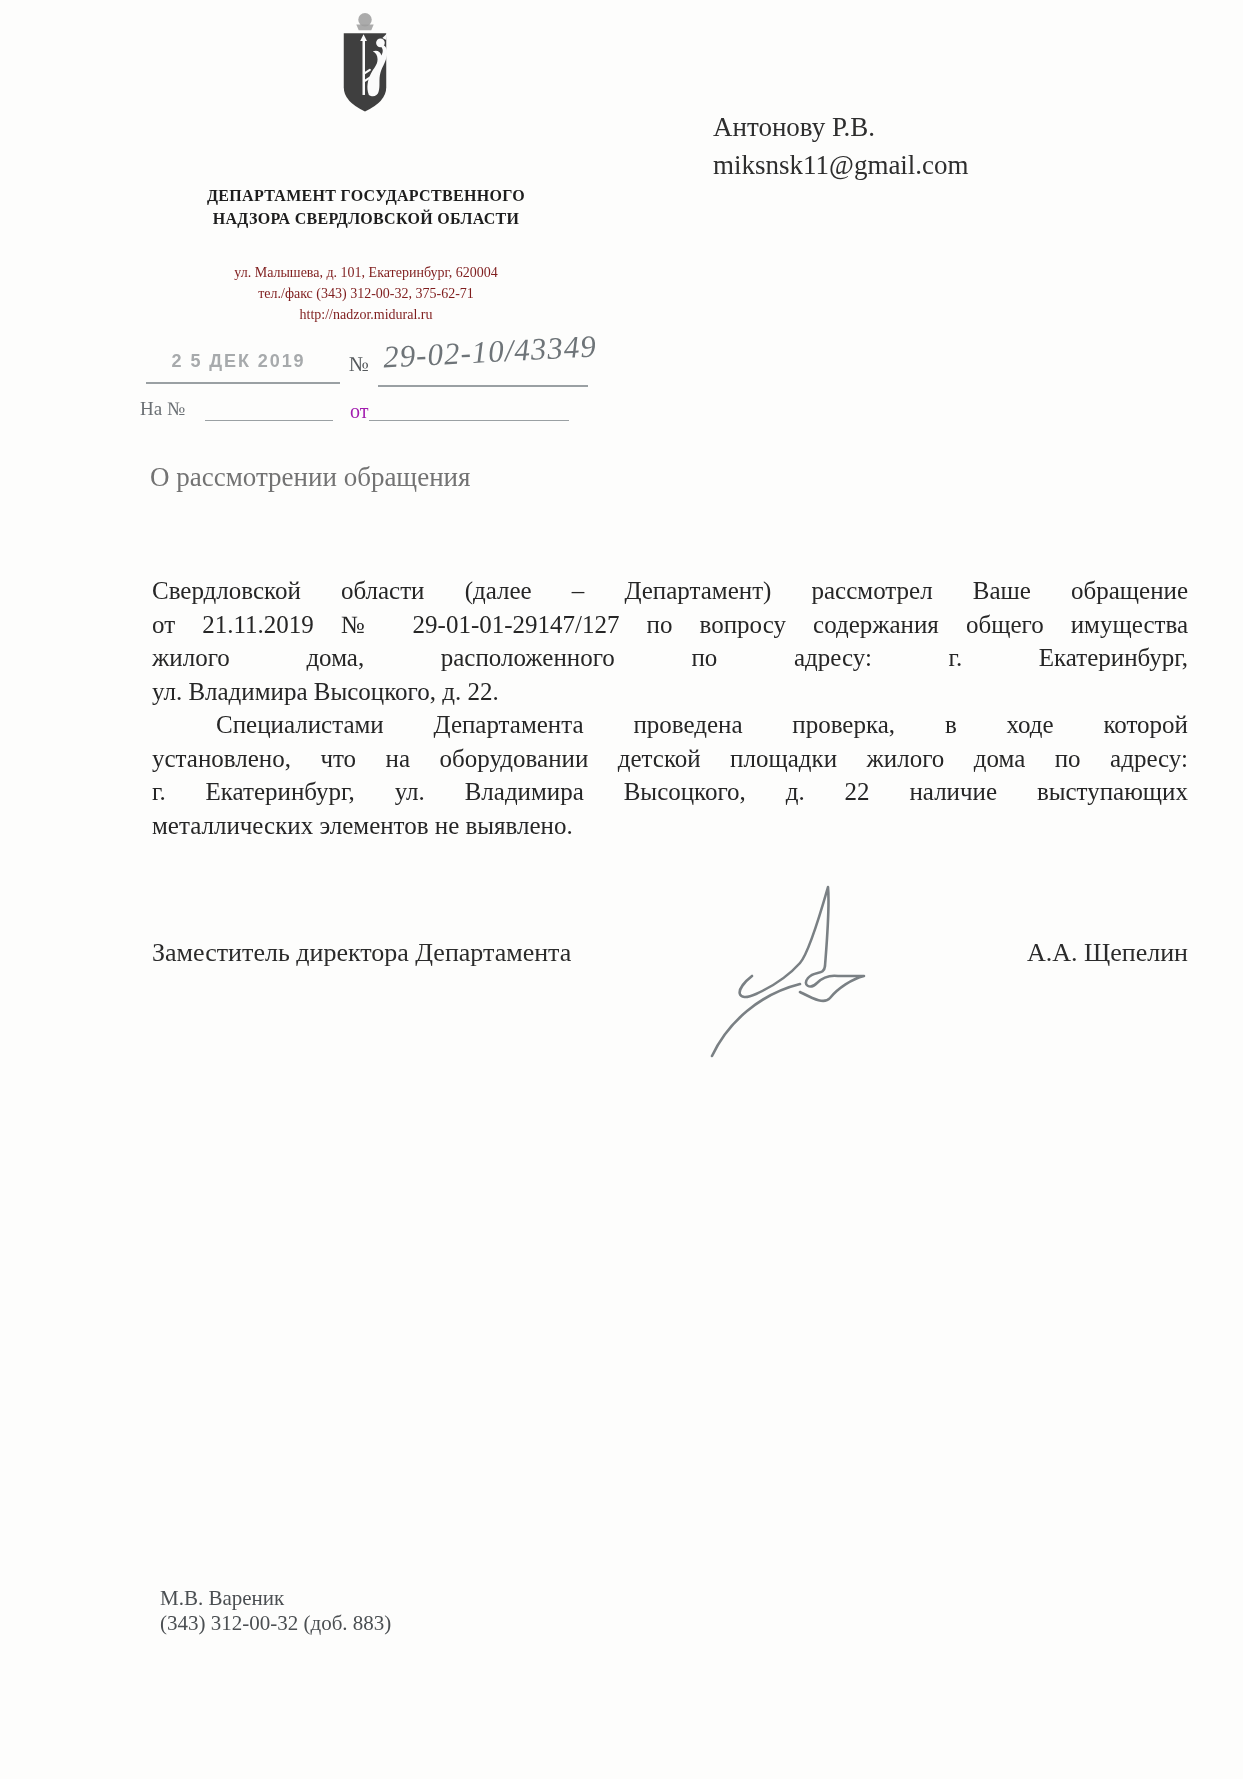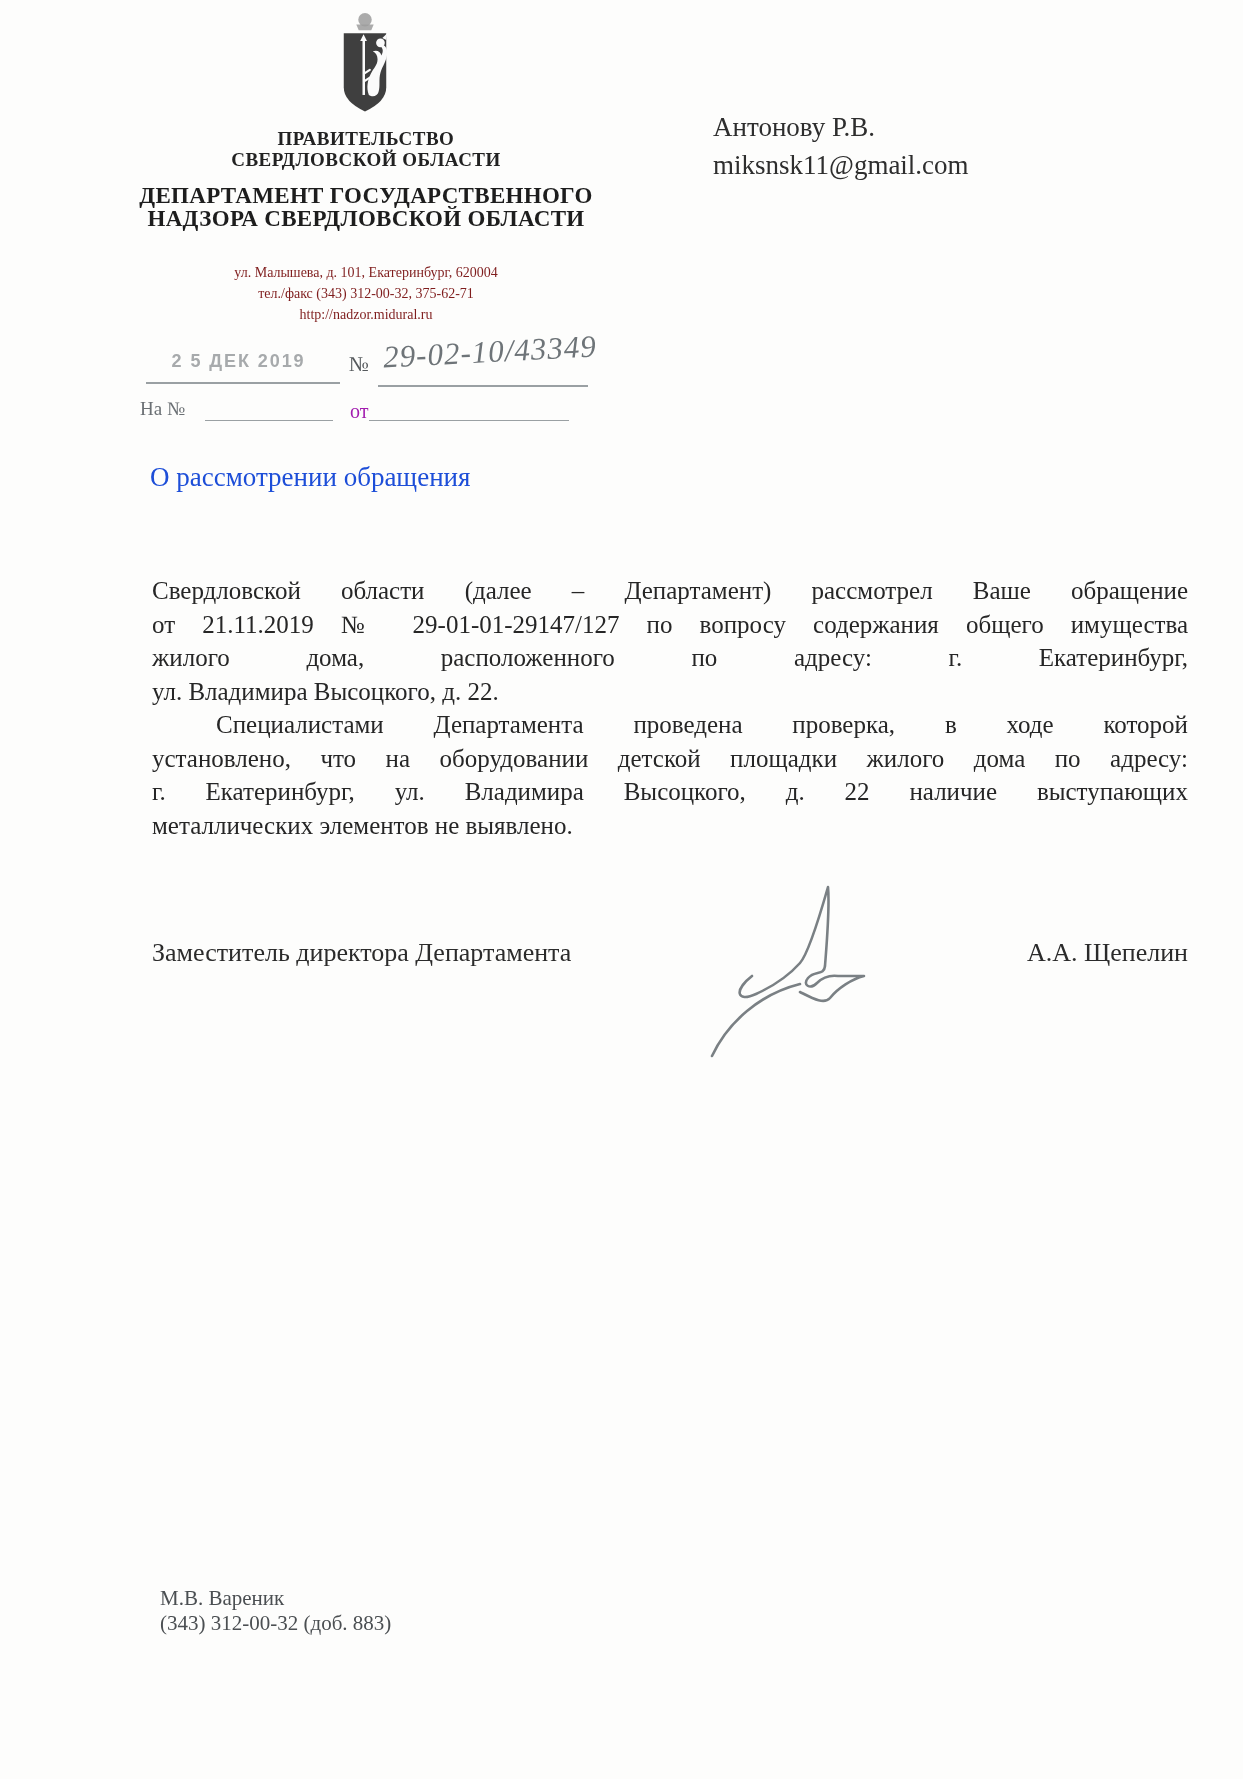--- a/index.html
+++ b/index.html
@@ -13,21 +13,21 @@
     font-family: "Liberation Serif", serif;
     color: #2b2b2b;
     overflow: hidden;
   }
   .abs { position: absolute; }
 
   
   .org-col { left: 138px; width: 456px; text-align: center; }
   .emblem { left: 334px; top: 10px; width: 62px; height: 112px; }
   .gov-block { top: 128px; font-weight: bold; font-size: 19px; line-height: 21px; letter-spacing: .5px; color: #222; }
-  .dept-block { top: 184px; font-weight: bold; font-size: 23px; line-height: 23px; letter-spacing: .3px; color: #1d1d1d; }
+  .dept-block { top: 184px; font-weight: bold; font-size: 16px; line-height: 23px; letter-spacing: .3px; color: #1d1d1d; }
   .contact-block { top: 262px; font-size: 14px; line-height: 21px; color: #7f1d1d; }
 
   
   .recipient { left: 713px; top: 108px; font-size: 27px; line-height: 38px; color: #2e2e2e; }
 
   
   .stamp-date {
     left: 168px; top: 350px;
     font-family: "Liberation Sans", sans-serif;
     font-weight: bold; font-size: 19px; letter-spacing: 2px;
@@ -42,21 +42,21 @@
     color: #6e7478; transform: rotate(-3deg);
     font-family: "Liberation Serif", serif;
   }
   .u-num { left: 378px; top: 385px; width: 210px; }
   .reply-label { left: 140px; top: 398px; font-size: 19px; color: #6b7074; }
   .u-reply1 { left: 205px; top: 420px; width: 128px; border-bottom-width: 1.5px; }
   .reply-from { left: 350px; top: 400px; font-size: 20px; color: #a21caf; }
   .u-reply2 { left: 369px; top: 420px; width: 200px; border-bottom-width: 1.5px; }
 
   
-  .subject { left: 150px; top: 462px; font-size: 27px; color: #1d4ed8; }
+  .subject { left: 150px; top: 462px; font-size: 27px; color: #737373; }
 
   
   .body-text { left: 152px; top: 574px; width: 1036px; font-size: 25px; color: #262626; }
   .line { text-align: justify; text-align-last: justify; line-height: 33.5px; white-space: normal; }
   .line.para-end { text-align-last: left; }
   .line.indent { text-indent: 64px; }
 
   
   .signoff { left: 152px; top: 938px; width: 1036px; display: flex; justify-content: space-between; font-size: 26px; color: #2b2b2b; }
   .signature-svg { left: 698px; top: 880px; width: 178px; height: 180px; }
@@ -80,24 +80,20 @@
     <rect x="29.4" y="31" width="2.6" height="57" fill="#fbfbfb"></rect>
 
     <path d="M36 88 c-3 -8 -1 -16 2 -22 c3 -6 7 -9 7 -15 c0 -4 -2 -7 -5 -8
              c4 -2 8 0 9 4 c3 -5 1 -9 -3 -11 c6 -1 9 3 9 8 c0 8 -5 14 -7 21
              c-2 7 0 14 -2 20 c-1 4 -6 6 -10 3 z" fill="#fbfbfb"></path>
     <circle cx="48" cy="34" r="4.5" fill="#fbfbfb"></circle>
     <path d="M50 29 l5 -5 l-1 7 z" fill="#fbfbfb"></path>
     <path d="M37 62 l-6 4 M37 70 l-6 4" stroke="#fbfbfb" stroke-width="2.2" stroke-linecap="round"></path>
   </svg>
 
-  <div class="abs org-col gov-block">
-    <div>ПРАВИТЕЛЬСТВО</div>
-    <div>СВЕРДЛОВСКОЙ ОБЛАСТИ</div>
-  </div>
 
   <div class="abs org-col dept-block">
     <div>ДЕПАРТАМЕНТ ГОСУДАРСТВЕННОГО</div>
     <div>НАДЗОРА СВЕРДЛОВСКОЙ ОБЛАСТИ</div>
   </div>
 
   <div class="abs org-col contact-block">
     <div>ул. Малышева, д. 101, Екатеринбург, 620004</div>
     <div>тел./факс (343) 312-00-32, 375-62-71</div>
     <div>http://nadzor.midural.ru</div>

